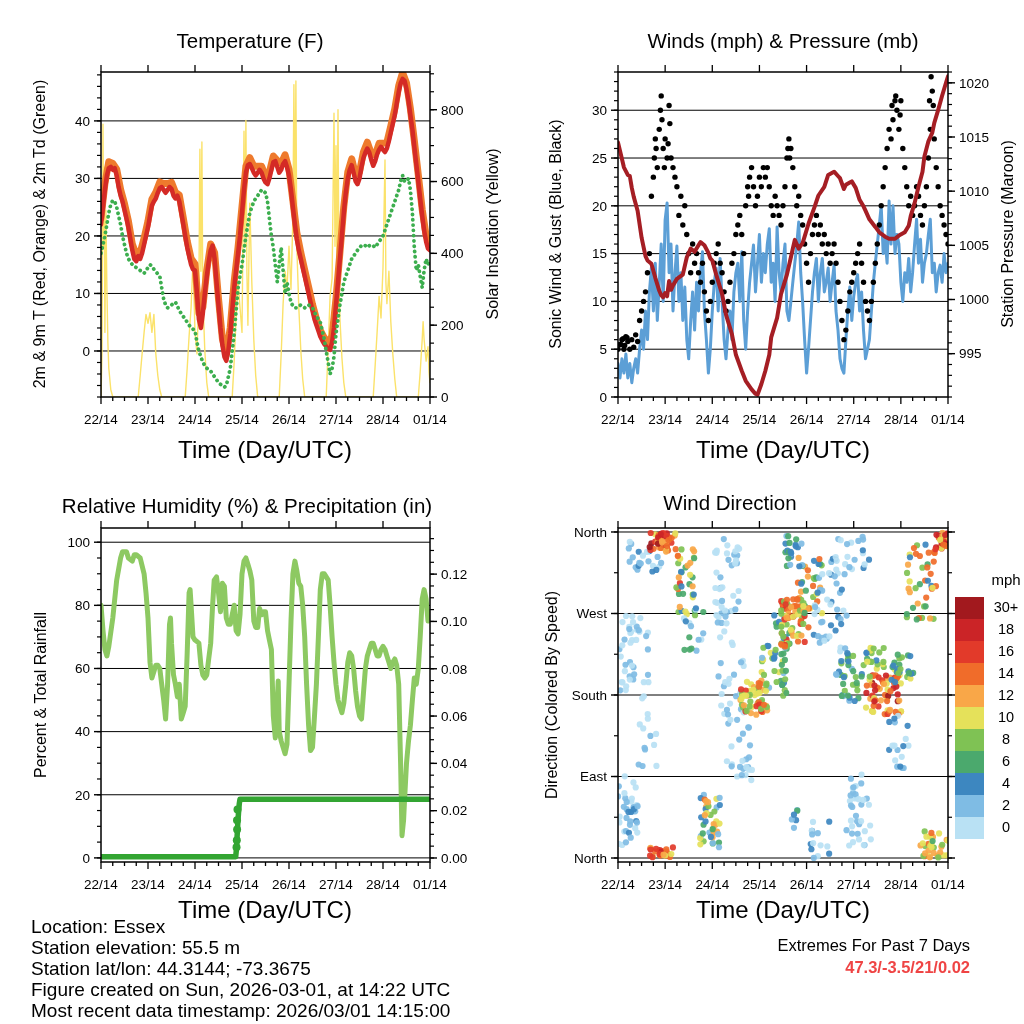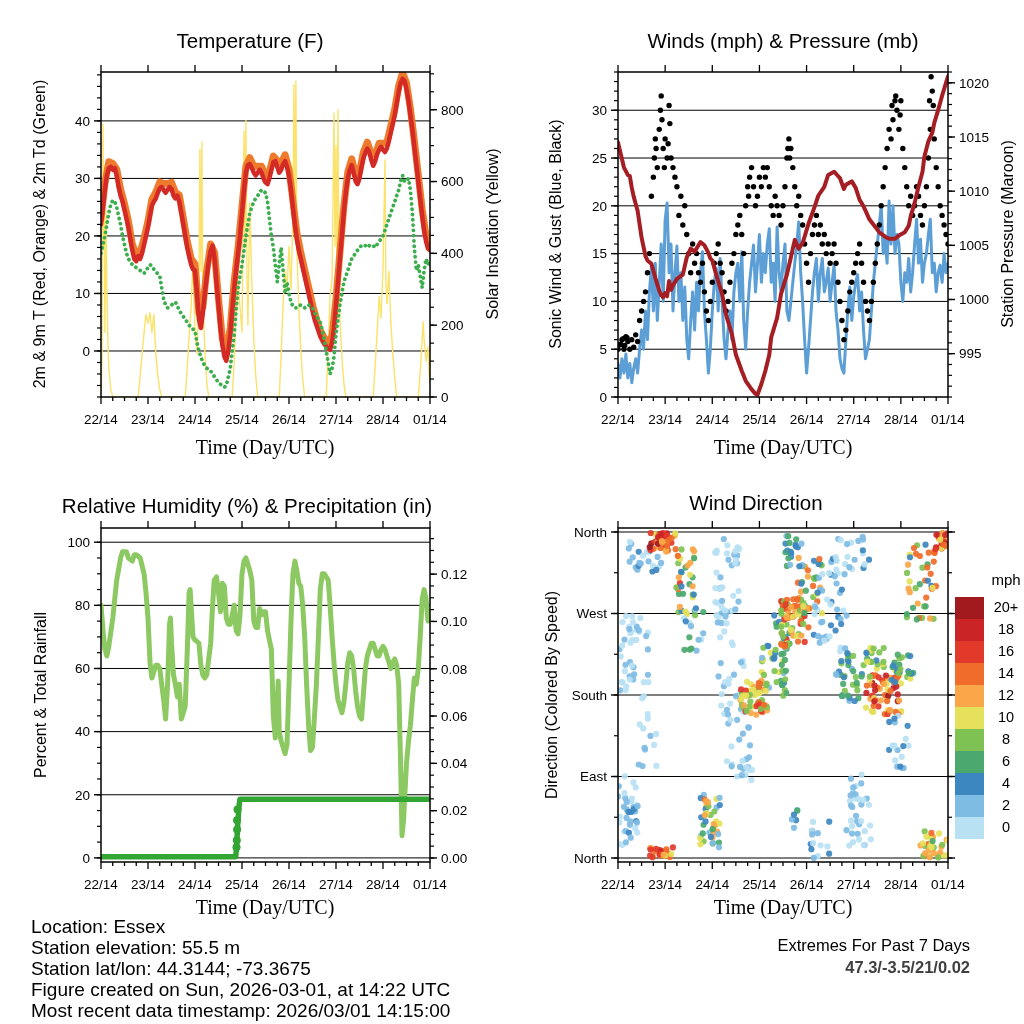--- a/index.html
+++ b/index.html
@@ -1,21 +1,21 @@
 <!DOCTYPE html>
 <html><head>
 <meta charset="utf-8">
 <style>
   html,body{margin:0;padding:0;background:#fff;}
   #canvas{position:relative;width:1024px;height:1024px;background:#fff;overflow:hidden;
           font-family:"Liberation Sans",sans-serif;color:#000;}
   #plot{position:absolute;left:0;top:0;}
   .abs{position:absolute;white-space:nowrap;}
   .title{font-size:20.5px;transform:translateX(-50%);}
-  .xlabel{font-size:20px;transform:translateX(-50%);font-family:Liberation Serif, serif;}
+  .xlabel{font-size:24px;transform:translateX(-50%);}
   .rot{font-size:16px;transform:translate(-50%,-50%) rotate(-90deg);}
   .footline{font-size:19px;line-height:21px;}
   .ext{font-size:16.5px;text-align:right;line-height:22px;}
   .extval{font-weight:bold;}
   .cbtitle{font-size:15px;text-align:center;width:36px;}
   .cbswatch{position:absolute;width:29px;height:22px;}
   .cblabel{position:absolute;width:36px;text-align:center;font-size:14.5px;}
 </style>
 </head>
 <body>
@@ -1684,38 +1684,38 @@
         <line x1="948" x2="952" y1="531.9848156182213" y2="531.9848156182213" stroke="#000" stroke-width="1.2"></line>
       </g>
       <clipPath id="clip3">
         <rect x="618" y="528" width="330" height="334"></rect>
       </clipPath>
     </svg>
 
   <div class="abs title" style="left:250px;top:29px;">Temperature (F)</div>
   <div class="abs title" style="left:247px;top:494px;">Relative Humidity (%) &amp; Precipitation (in)</div>
   <div class="abs title" style="left:783px;top:29px;">Winds (mph) &amp; Pressure (mb)</div>
-  <div class="abs title" style="left:756px;top:491px;">Wind Direction</div>
+  <div class="abs title" style="left:730px;top:491px;">Wind Direction</div>
 
   <div class="abs xlabel" style="left:265px;top:436px;">Time (Day/UTC)</div>
   <div class="abs xlabel" style="left:783px;top:436px;">Time (Day/UTC)</div>
   <div class="abs xlabel" style="left:265px;top:896px;">Time (Day/UTC)</div>
   <div class="abs xlabel" style="left:783px;top:896px;">Time (Day/UTC)</div>
 
   <div class="abs rot" style="left:40px;top:234px;">2m &amp; 9m T (Red, Orange) &amp; 2m Td (Green)</div>
   <div class="abs rot" style="left:493px;top:234px;">Solar Insolation (Yellow)</div>
   <div class="abs rot" style="left:556px;top:234px;">Sonic Wind &amp; Gust (Blue, Black)</div>
   <div class="abs rot" style="left:1008px;top:234px;">Station Pressure (Maroon)</div>
   <div class="abs rot" style="left:41px;top:695px;">Percent &amp; Total Rainfall</div>
   <div class="abs rot" style="left:552px;top:695px;">Direction (Colored By Speed)</div>
 
   <div class="abs cbtitle" style="left:988px;top:571px;">mph</div>
   <div id="colorbar">
       <div class="cbswatch" style="left: 955px; top: 597px; background: rgb(162, 25, 30);"></div>
-      <div class="cblabel" style="left: 988px; top: 599px;">20+</div>
+      <div class="cblabel" style="left: 988px; top: 599px;">30+</div>
       <div class="cbswatch" style="left: 955px; top: 619px; background: rgb(203, 36, 39);"></div>
       <div class="cblabel" style="left: 988px; top: 621px;">18</div>
       <div class="cbswatch" style="left: 955px; top: 641px; background: rgb(226, 58, 42);"></div>
       <div class="cblabel" style="left: 988px; top: 643px;">16</div>
       <div class="cbswatch" style="left: 955px; top: 663px; background: rgb(240, 108, 42);"></div>
       <div class="cblabel" style="left: 988px; top: 665px;">14</div>
       <div class="cbswatch" style="left: 955px; top: 685px; background: rgb(249, 167, 72);"></div>
       <div class="cblabel" style="left: 988px; top: 687px;">12</div>
       <div class="cbswatch" style="left: 955px; top: 707px; background: rgb(229, 225, 90);"></div>
       <div class="cblabel" style="left: 988px; top: 709px;">10</div>
@@ -1734,15 +1734,15 @@
   <div class="abs" style="left:31px;top:916px;">
     <div class="footline">Location: Essex</div>
     <div class="footline">Station elevation: 55.5 m</div>
     <div class="footline">Station lat/lon: 44.3144; -73.3675</div>
     <div class="footline">Figure created on Sun, 2026-03-01, at 14:22 UTC</div>
     <div class="footline">Most recent data timestamp: 2026/03/01 14:15:00</div>
   </div>
 
   <div class="abs ext" style="right:54px;top:934px;">
     <div>Extremes For Past 7 Days</div>
-    <div class="extval" id="extval" style="color: #404040;">47.3/-3.5/21/0.02</div>
+    <div class="extval" id="extval" style="color: #ef4444;">47.3/-3.5/21/0.02</div>
   </div>
 </div>
 
 </body></html>

